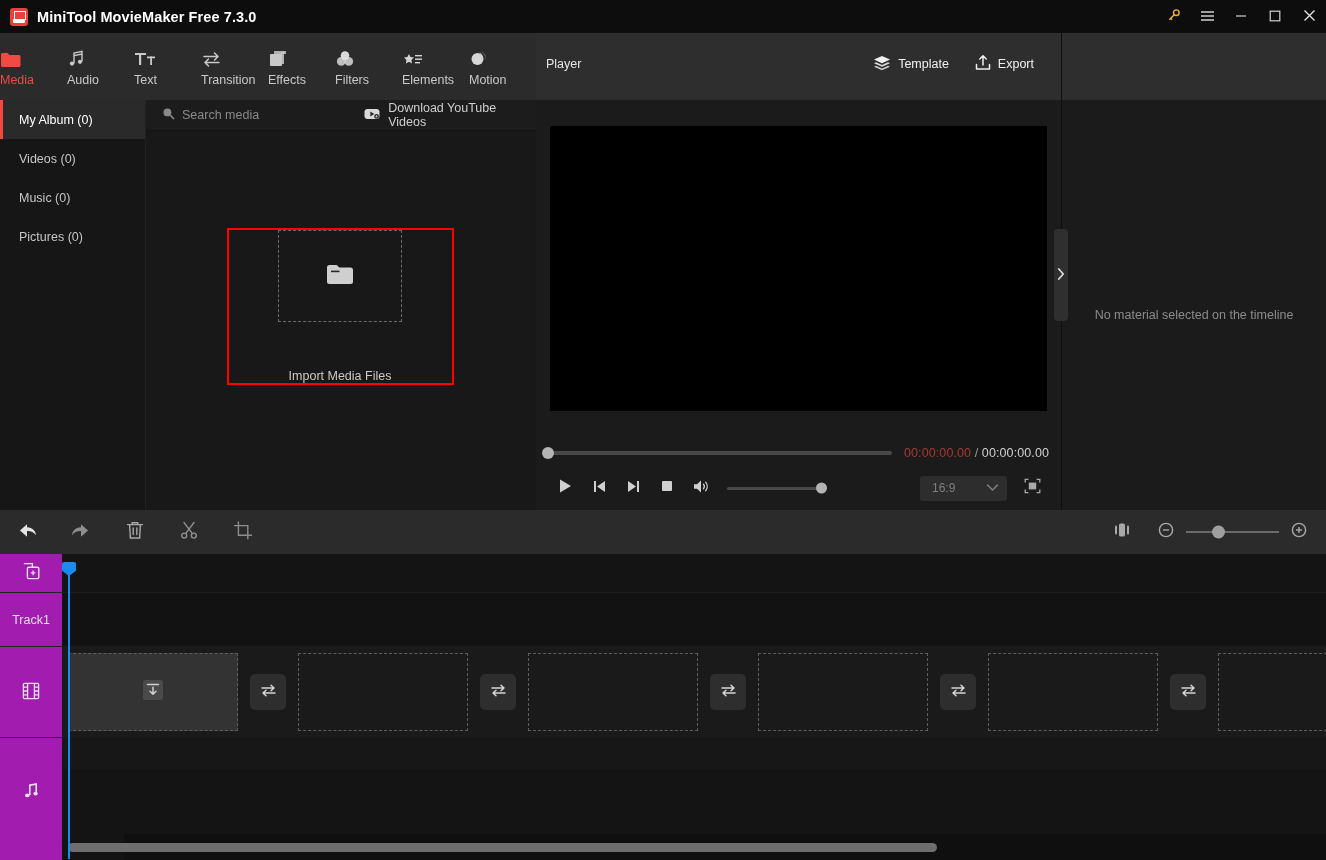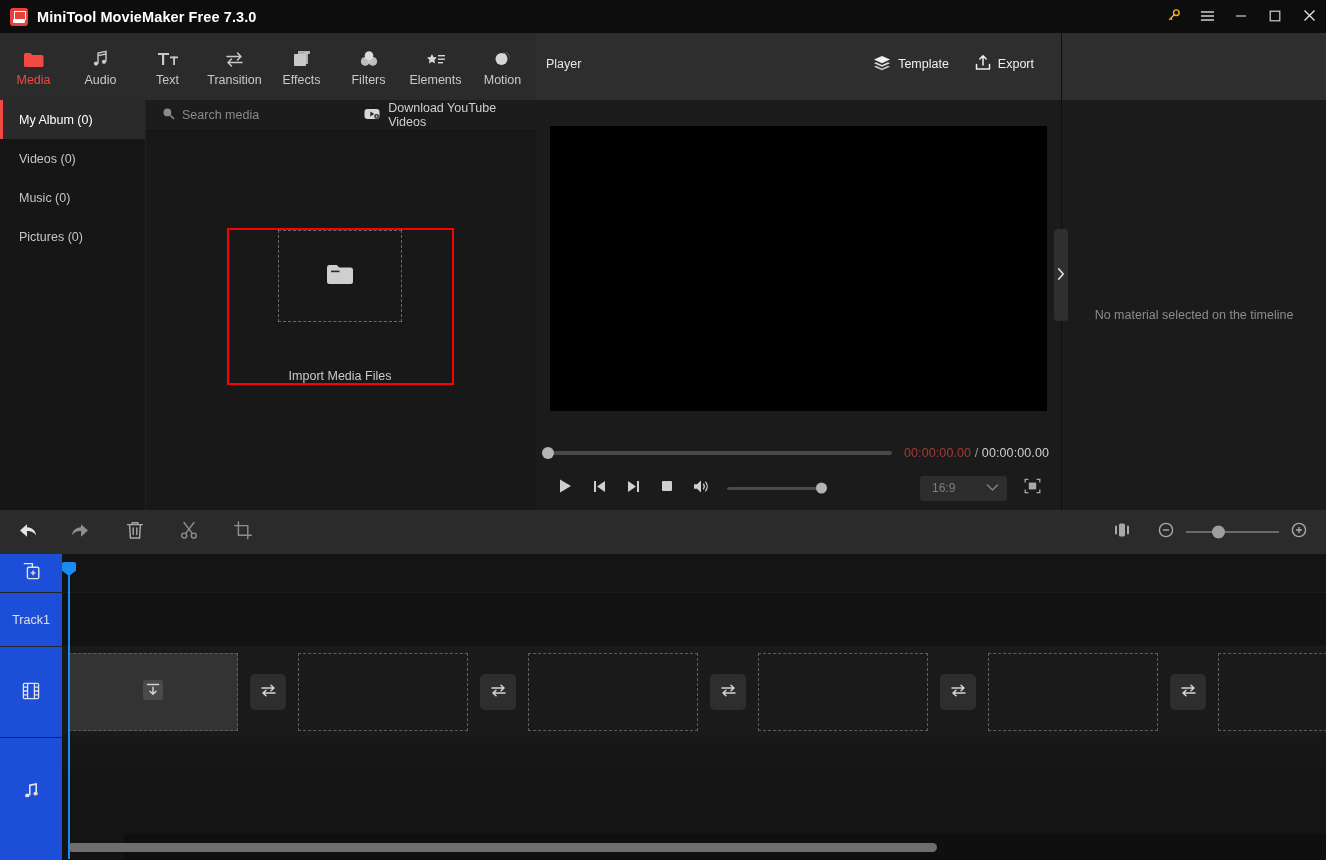--- a/index.html
+++ b/index.html
@@ -42,21 +42,21 @@
   .key-icon { color: #f0b323; font-size: 15px; }
 
   
   .ribbon {
     position: absolute; left: 0; top: 33px; width: 536px; height: 67px;
     background: #2b2b2b;
     display: flex; align-items: center;
   }
   .ribbon-item {
     width: 67px; height: 67px;
-    display: flex; flex-direction: column; align-items: center; justify-content: center;
+    display: flex; flex-direction: column; justify-content: center;
     gap: 5px; cursor: default; color: #c9c9c9;
   }
   .ribbon-item .rb-ico { height: 22px; display: flex; align-items: flex-end; }
   .ribbon-item .rb-lbl { font-size: 12.5px; white-space: nowrap; }
   .ribbon-item.active { color: #f04a42; }
 
   
   .media-panel {
     position: absolute; left: 0; top: 100px; width: 536px; height: 410px;
     background: #181818;
@@ -166,21 +166,21 @@
     background: #2b2b2b; display: flex; align-items: center;
   }
   .tlb-btn { width: 54px; height: 44px; display: flex; align-items: center; justify-content: center; color: #cfcfcf; }
   .tlb-right { margin-left: auto; display: flex; align-items: center; padding-right: 14px; gap: 0; }
   .zoom-track { position: relative; width: 93px; height: 2px; background: #6a6a6a; margin: 0 7px; }
   .zoom-knob { position: absolute; left: 26px; top: 50%; transform: translateY(-50%); width: 13px; height: 13px; border-radius: 50%; background: #9f9f9f; }
   .circ-btn { width: 26px; height: 26px; display: flex; align-items: center; justify-content: center; color: #a8a8a8; }
 
   
   .timeline { position: absolute; left: 0; top: 554px; width: 1326px; height: 306px; background: #141414; }
-  .tl-left { position: absolute; left: 0; top: 0; width: 62px; height: 306px; background: #1d4ed8; }
+  .tl-left { position: absolute; left: 0; top: 0; width: 62px; height: 306px; background: #a21caf; }
   .tl-left-top { height: 38px; display: flex; align-items: center; justify-content: center; color: #e2e2e2; }
   .tl-left-row { height: 91px; display: flex; align-items: center; justify-content: center; border-top: 1px solid #242424; color: #e2e2e2; font-size: 12.5px; }
   .tl-left-row.track-label { height: 54px; font-size: 12.5px; color: #e0e0e0; }
   .tl-left-row.audio-row { height: 108px; }
 
   .tl-right { position: absolute; left: 62px; top: 0; right: 0; height: 306px; background: #131313; }
   .tl-ruler { height: 38px; background: #141414; }
   .tl-track-head { height: 54px; background: #121212; border-top: 1px solid #1c1c1c; }
   .tl-video-row {
     position: absolute; left: 0; right: 0; top: 92px; height: 91px;

